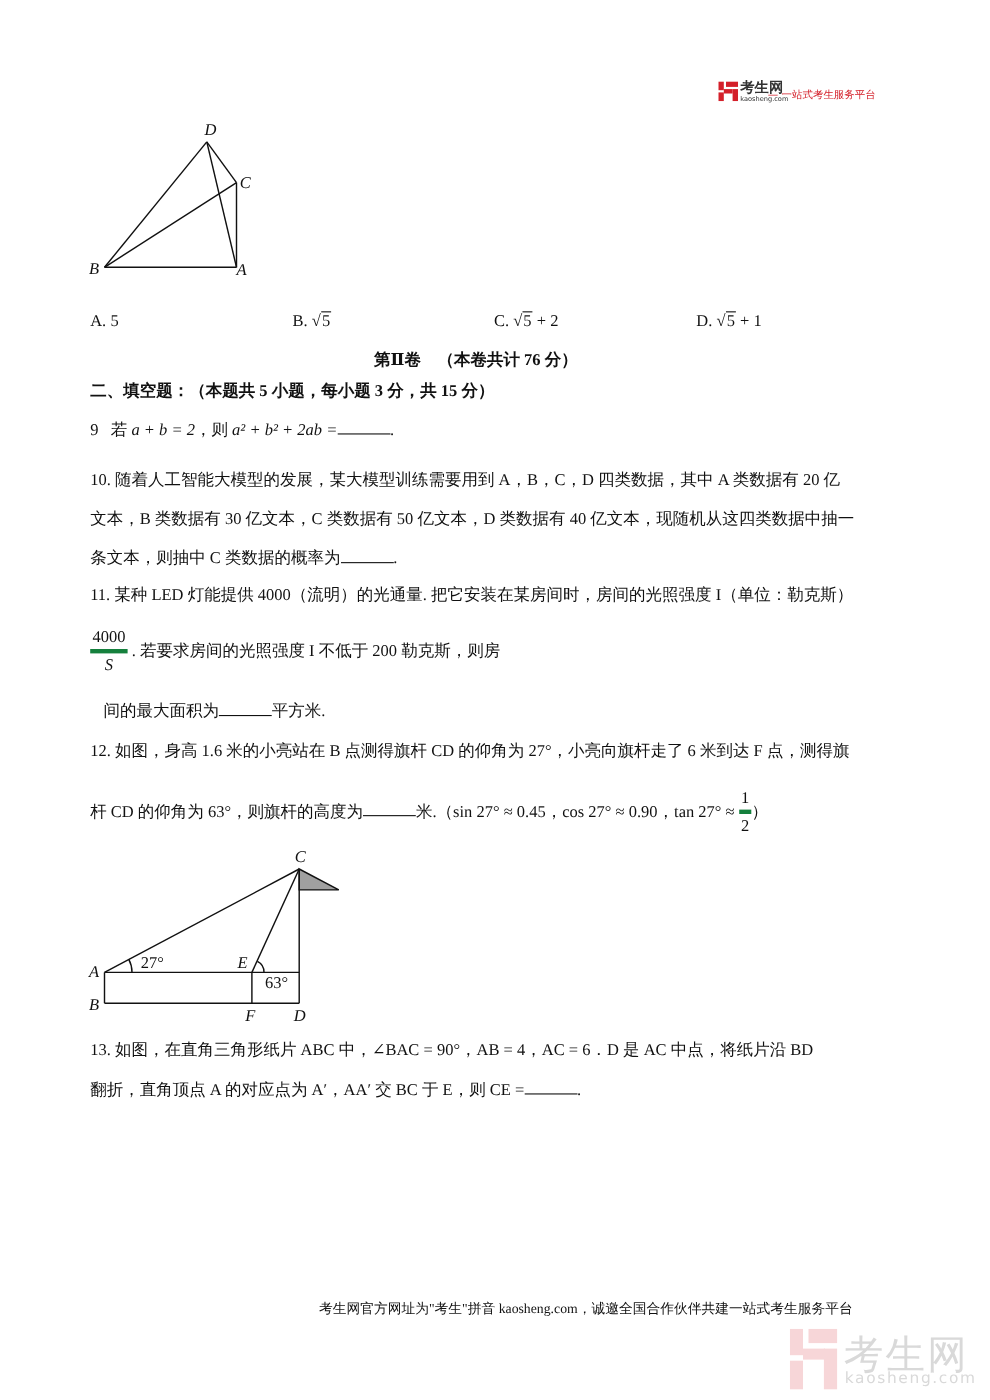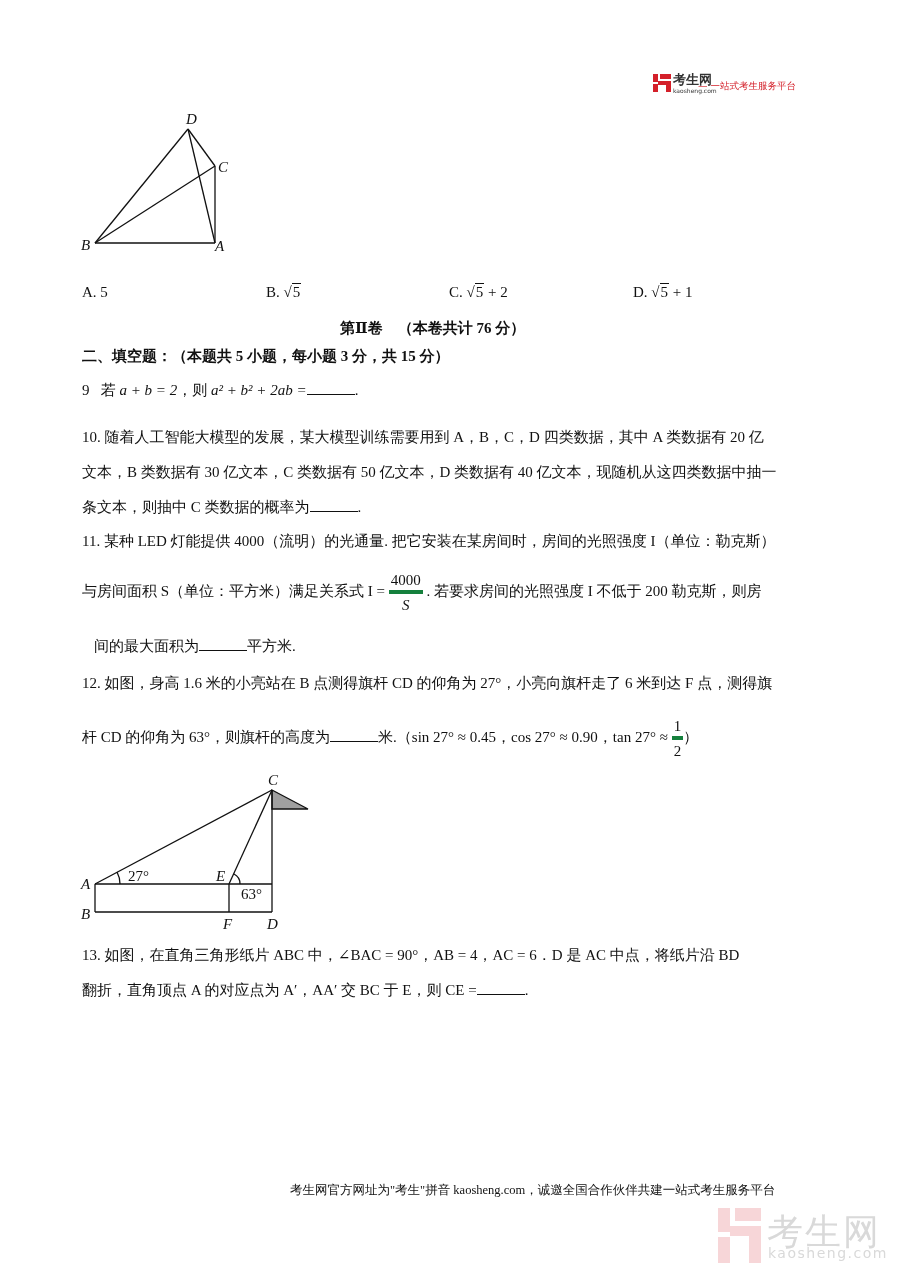--- a/index.html
+++ b/index.html
@@ -86,21 +86,20 @@
 </div>
 
 <div class="abs t" style="left:82px;top:427px;">10. 随着人工智能大模型的发展，某大模型训练需要用到 A，B，C，D 四类数据，其中 A 类数据有 20 亿</div>
 <div class="abs t" style="left:82px;top:462px;">文本，B 类数据有 30 亿文本，C 类数据有 50 亿文本，D 类数据有 40 亿文本，现随机从这四类数据中抽一</div>
 <div class="abs t" style="left:82px;top:497px;">
   <span>条文本，则抽中 C 类数据的概率为</span><span class="blank"></span><span>.</span>
 </div>
 
 <div class="abs t" style="left:82px;top:531px;">11. 某种 LED 灯能提供 4000（流明）的光通量. 把它安装在某房间时，房间的光照强度 I（单位：勒克斯）</div>
 <div class="abs t" style="left:82px;top:570px;">
-  <span>与房间面积 S（单位：平方米）满足关系式 I =</span>
   <span class="frac">
     <span class="num">4000</span>
     <span class="den i">S</span>
   </span>
   <span>. 若要求房间的光照强度 I 不低于 200 勒克斯，则房</span>
 </div>
 <div class="abs t" style="left:82px;top:636px;margin-left:12px;">
   <span>间的最大面积为</span><span class="blank"></span><span>平方米.</span>
 </div>
 

